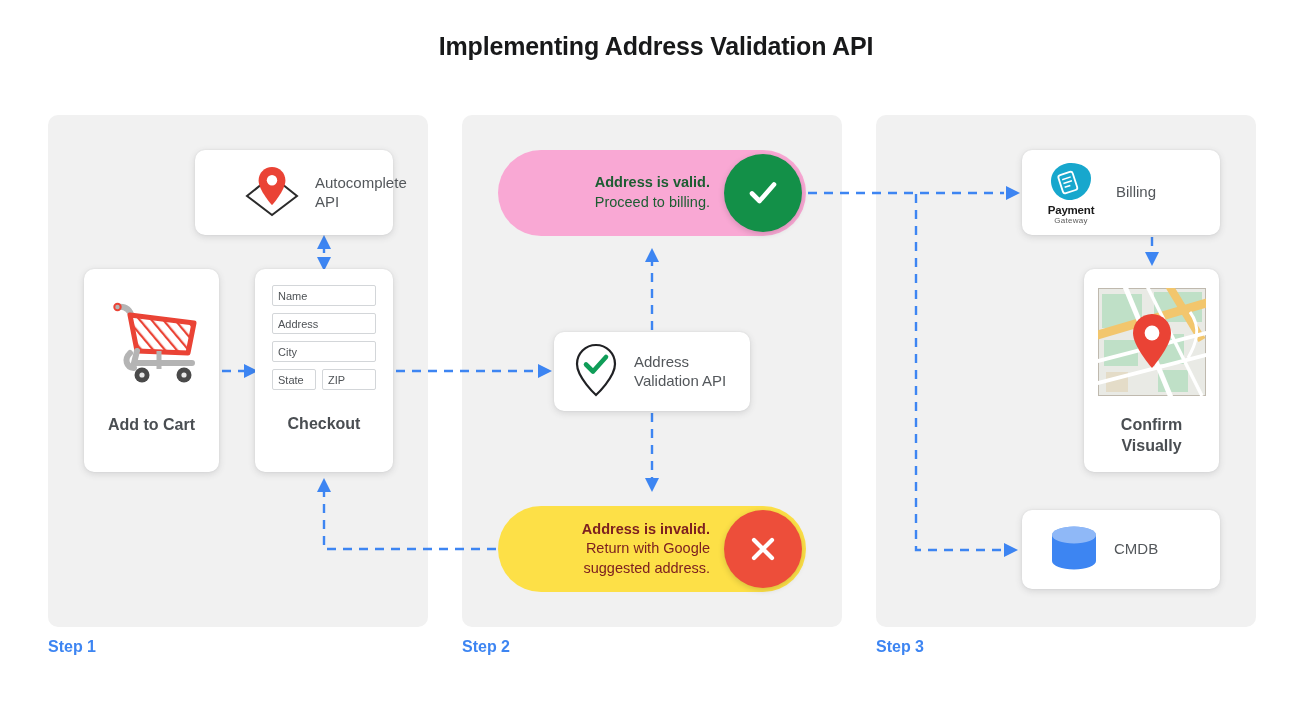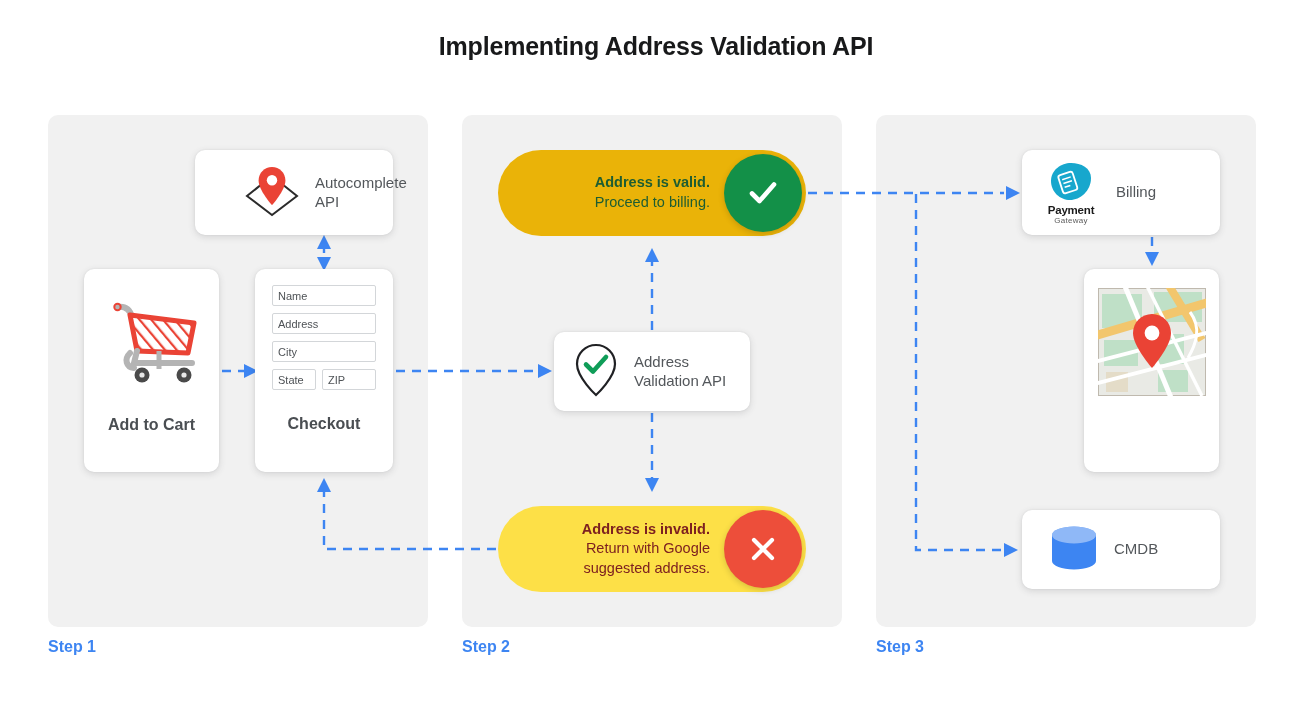--- a/index.html
+++ b/index.html
@@ -92,21 +92,21 @@
   }
 
   
   .banner {
     position: absolute;
     border-radius: 48px;
     display: flex; align-items: center; justify-content: flex-end;
   }
   #banner-valid {
     left: 498px; top: 150px; width: 308px; height: 86px;
-    background: #eab308;
+    background: #f9a8d4;
   }
   #banner-invalid {
     left: 498px; top: 506px; width: 308px; height: 86px;
     background: #fde047;
   }
   .banner-text { text-align: right; padding-right: 14px; }
   .banner-text .l1 { font-size: 14.5px; font-weight: bold; line-height: 1.35; }
   .banner-text .l2 { font-size: 14.5px; line-height: 1.35; }
   #banner-valid .banner-text   { color: #1d5d32; }
   #banner-invalid .banner-text { color: #7d2020; }
@@ -322,20 +322,24 @@
         <path d="M26 -4 L74 112" stroke="#ffffff" stroke-width="5"></path>
         <path d="M-4 74 L112 44" stroke="#ffffff" stroke-width="4"></path>
         <path d="M-4 96 L112 66" stroke="#ffffff" stroke-width="4"></path>
         <path d="M48 -4 L104 108" stroke="#ffffff" stroke-width="3.5"></path>
         <path d="M92 24 C104 40 98 56 90 70" stroke="#ffffff" stroke-width="3" fill="none"></path>
 
         <path d="M54 26 C43.5 26 35 34.5 35 45 C35 58.5 54 80 54 80 C54 80 73 58.5 73 45 C73 34.5 64.5 26 54 26 Z" fill="#ea4335"></path>
         <circle cx="54" cy="45" r="7.4" fill="#ffffff"></circle>
       </svg>
     </div>
+    <div id="map-caption" class="card-label-strong">
+      <div>Confirm</div>
+      <div>Visually</div>
+    </div>
   </div>
 
   <div class="card card-h" id="card-cmdb">
     <span style="flex:0 0 auto; padding-left:8px;">
       <svg width="52" height="50" viewBox="0 0 52 50">
         <ellipse cx="26" cy="12" rx="22" ry="8.5" fill="#7aabf5"></ellipse>
         <path d="M4 12 L4 38 C4 42.7 13.8 46.5 26 46.5 C38.2 46.5 48 42.7 48 38 L48 12 Z" fill="#3d85f2"></path>
         <ellipse cx="26" cy="12" rx="22" ry="8.5" fill="#8fb8f7"></ellipse>
       </svg>
     </span>

